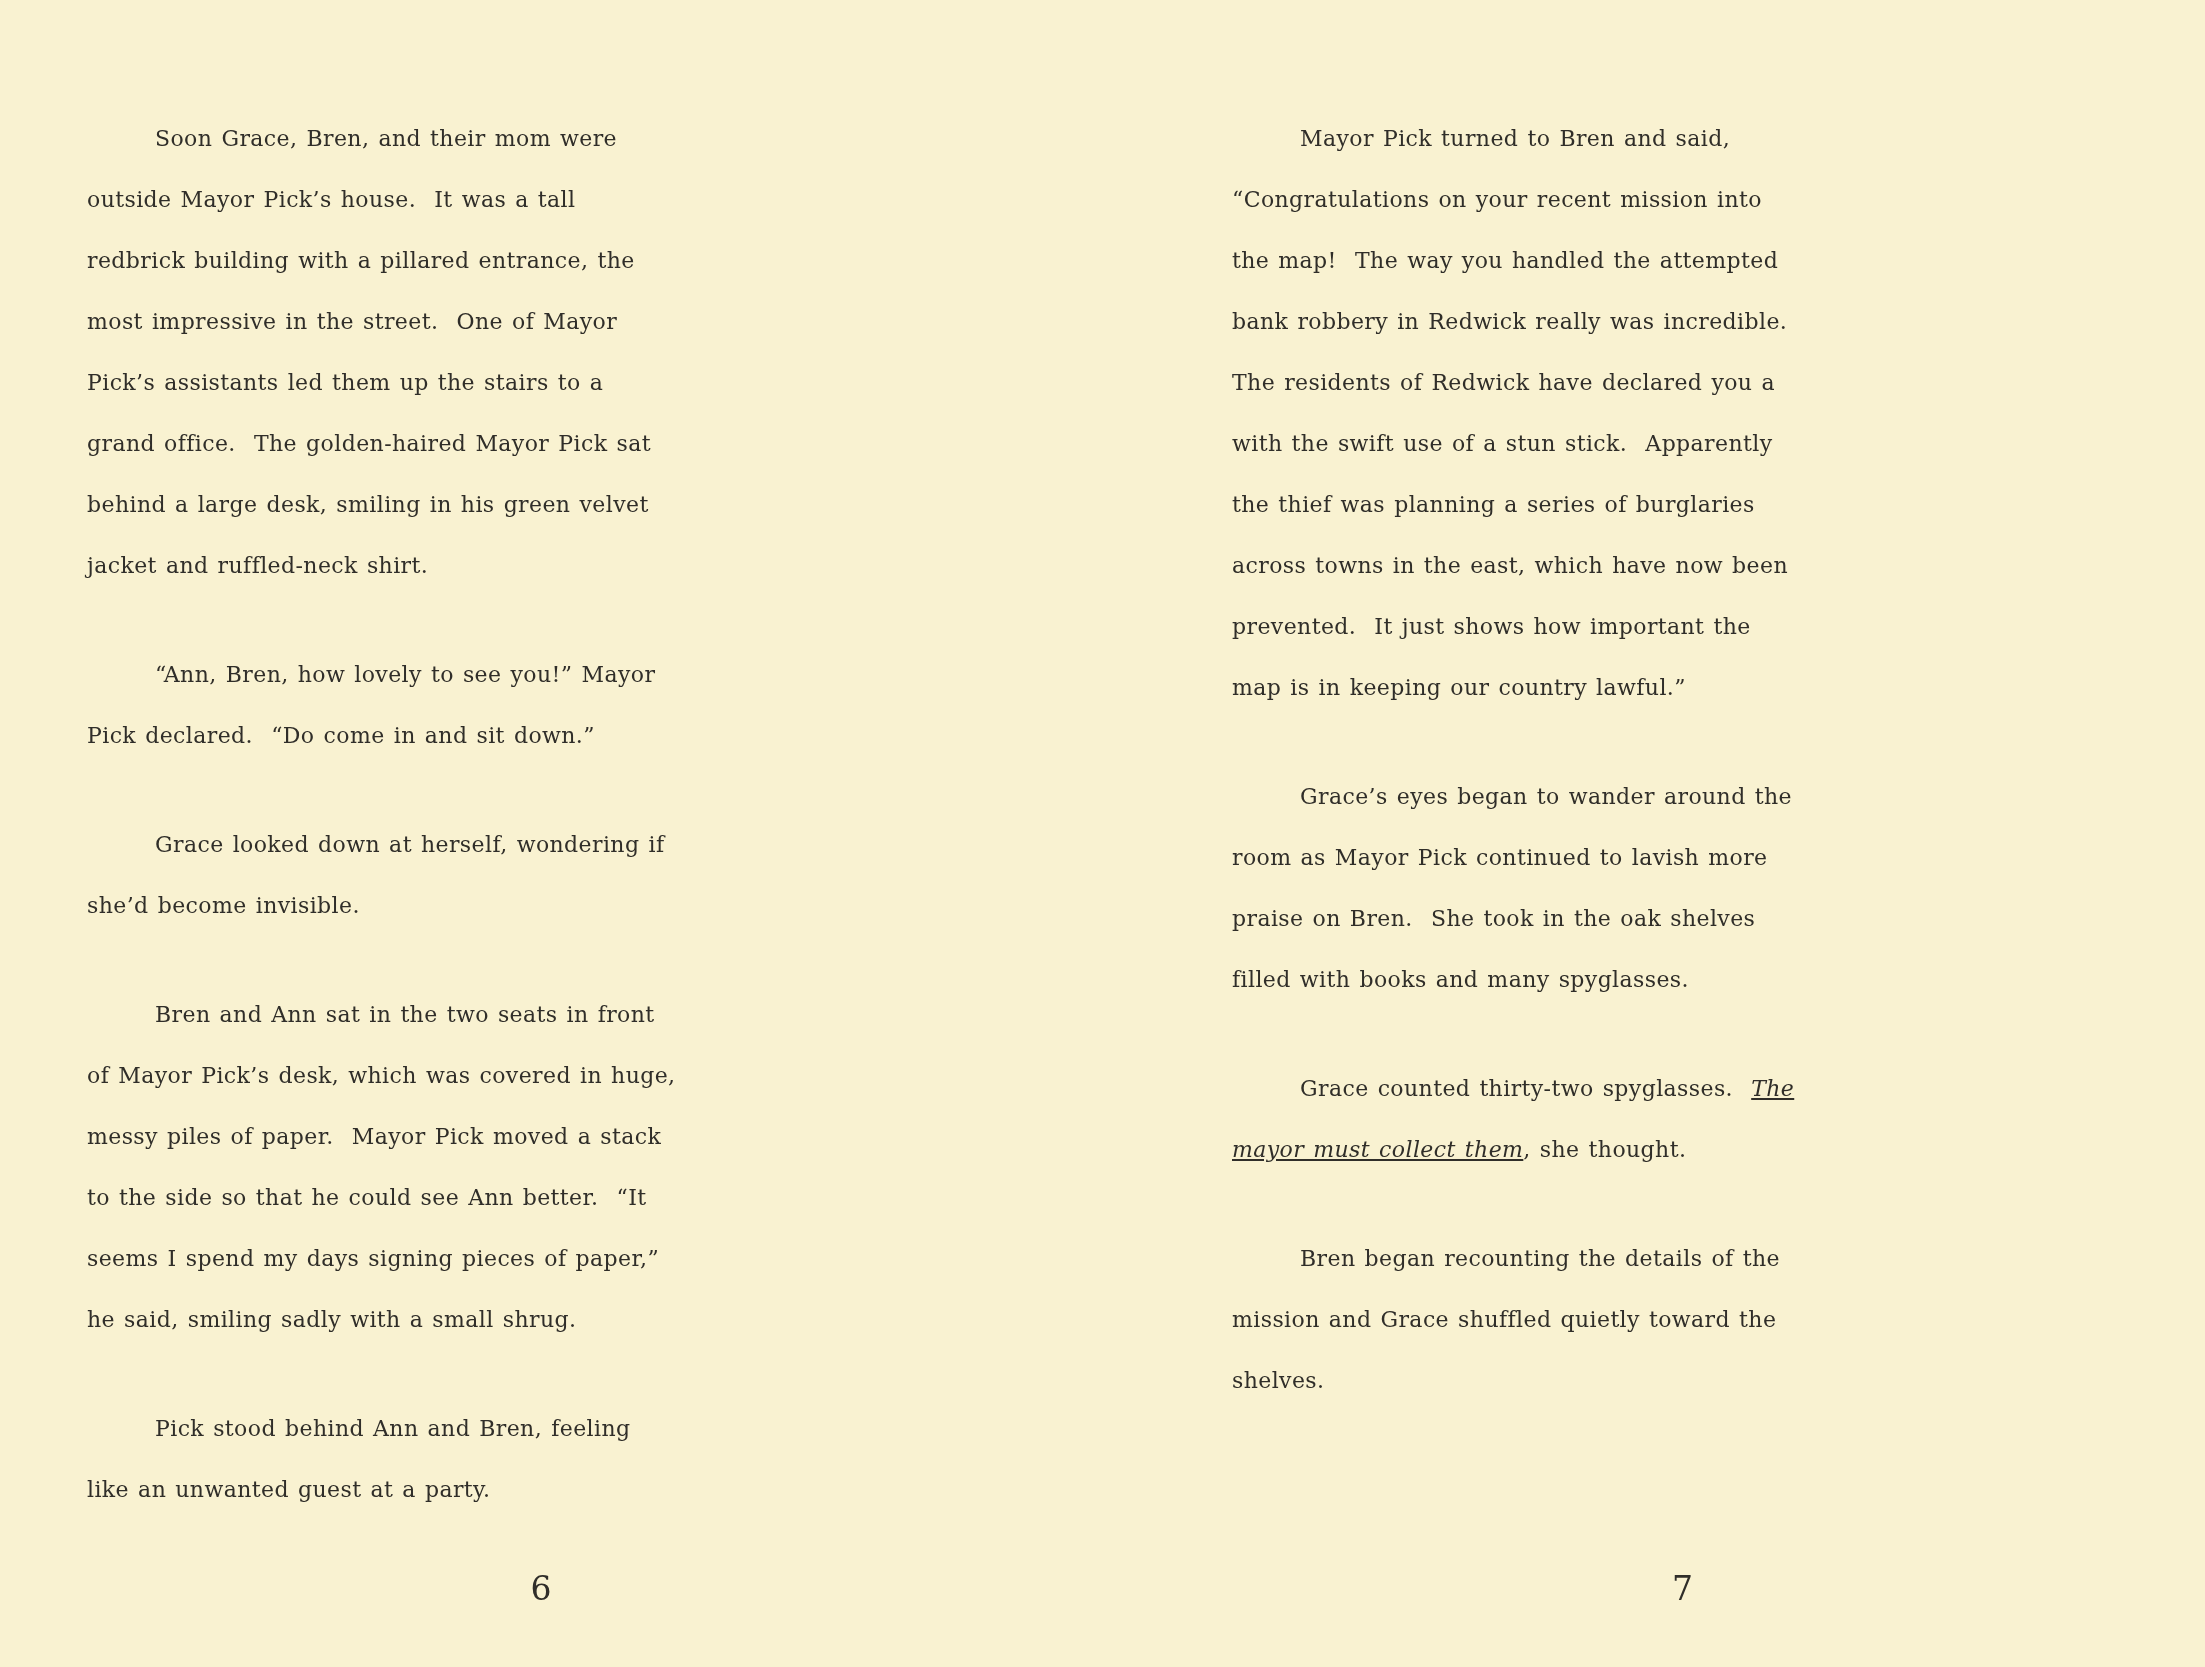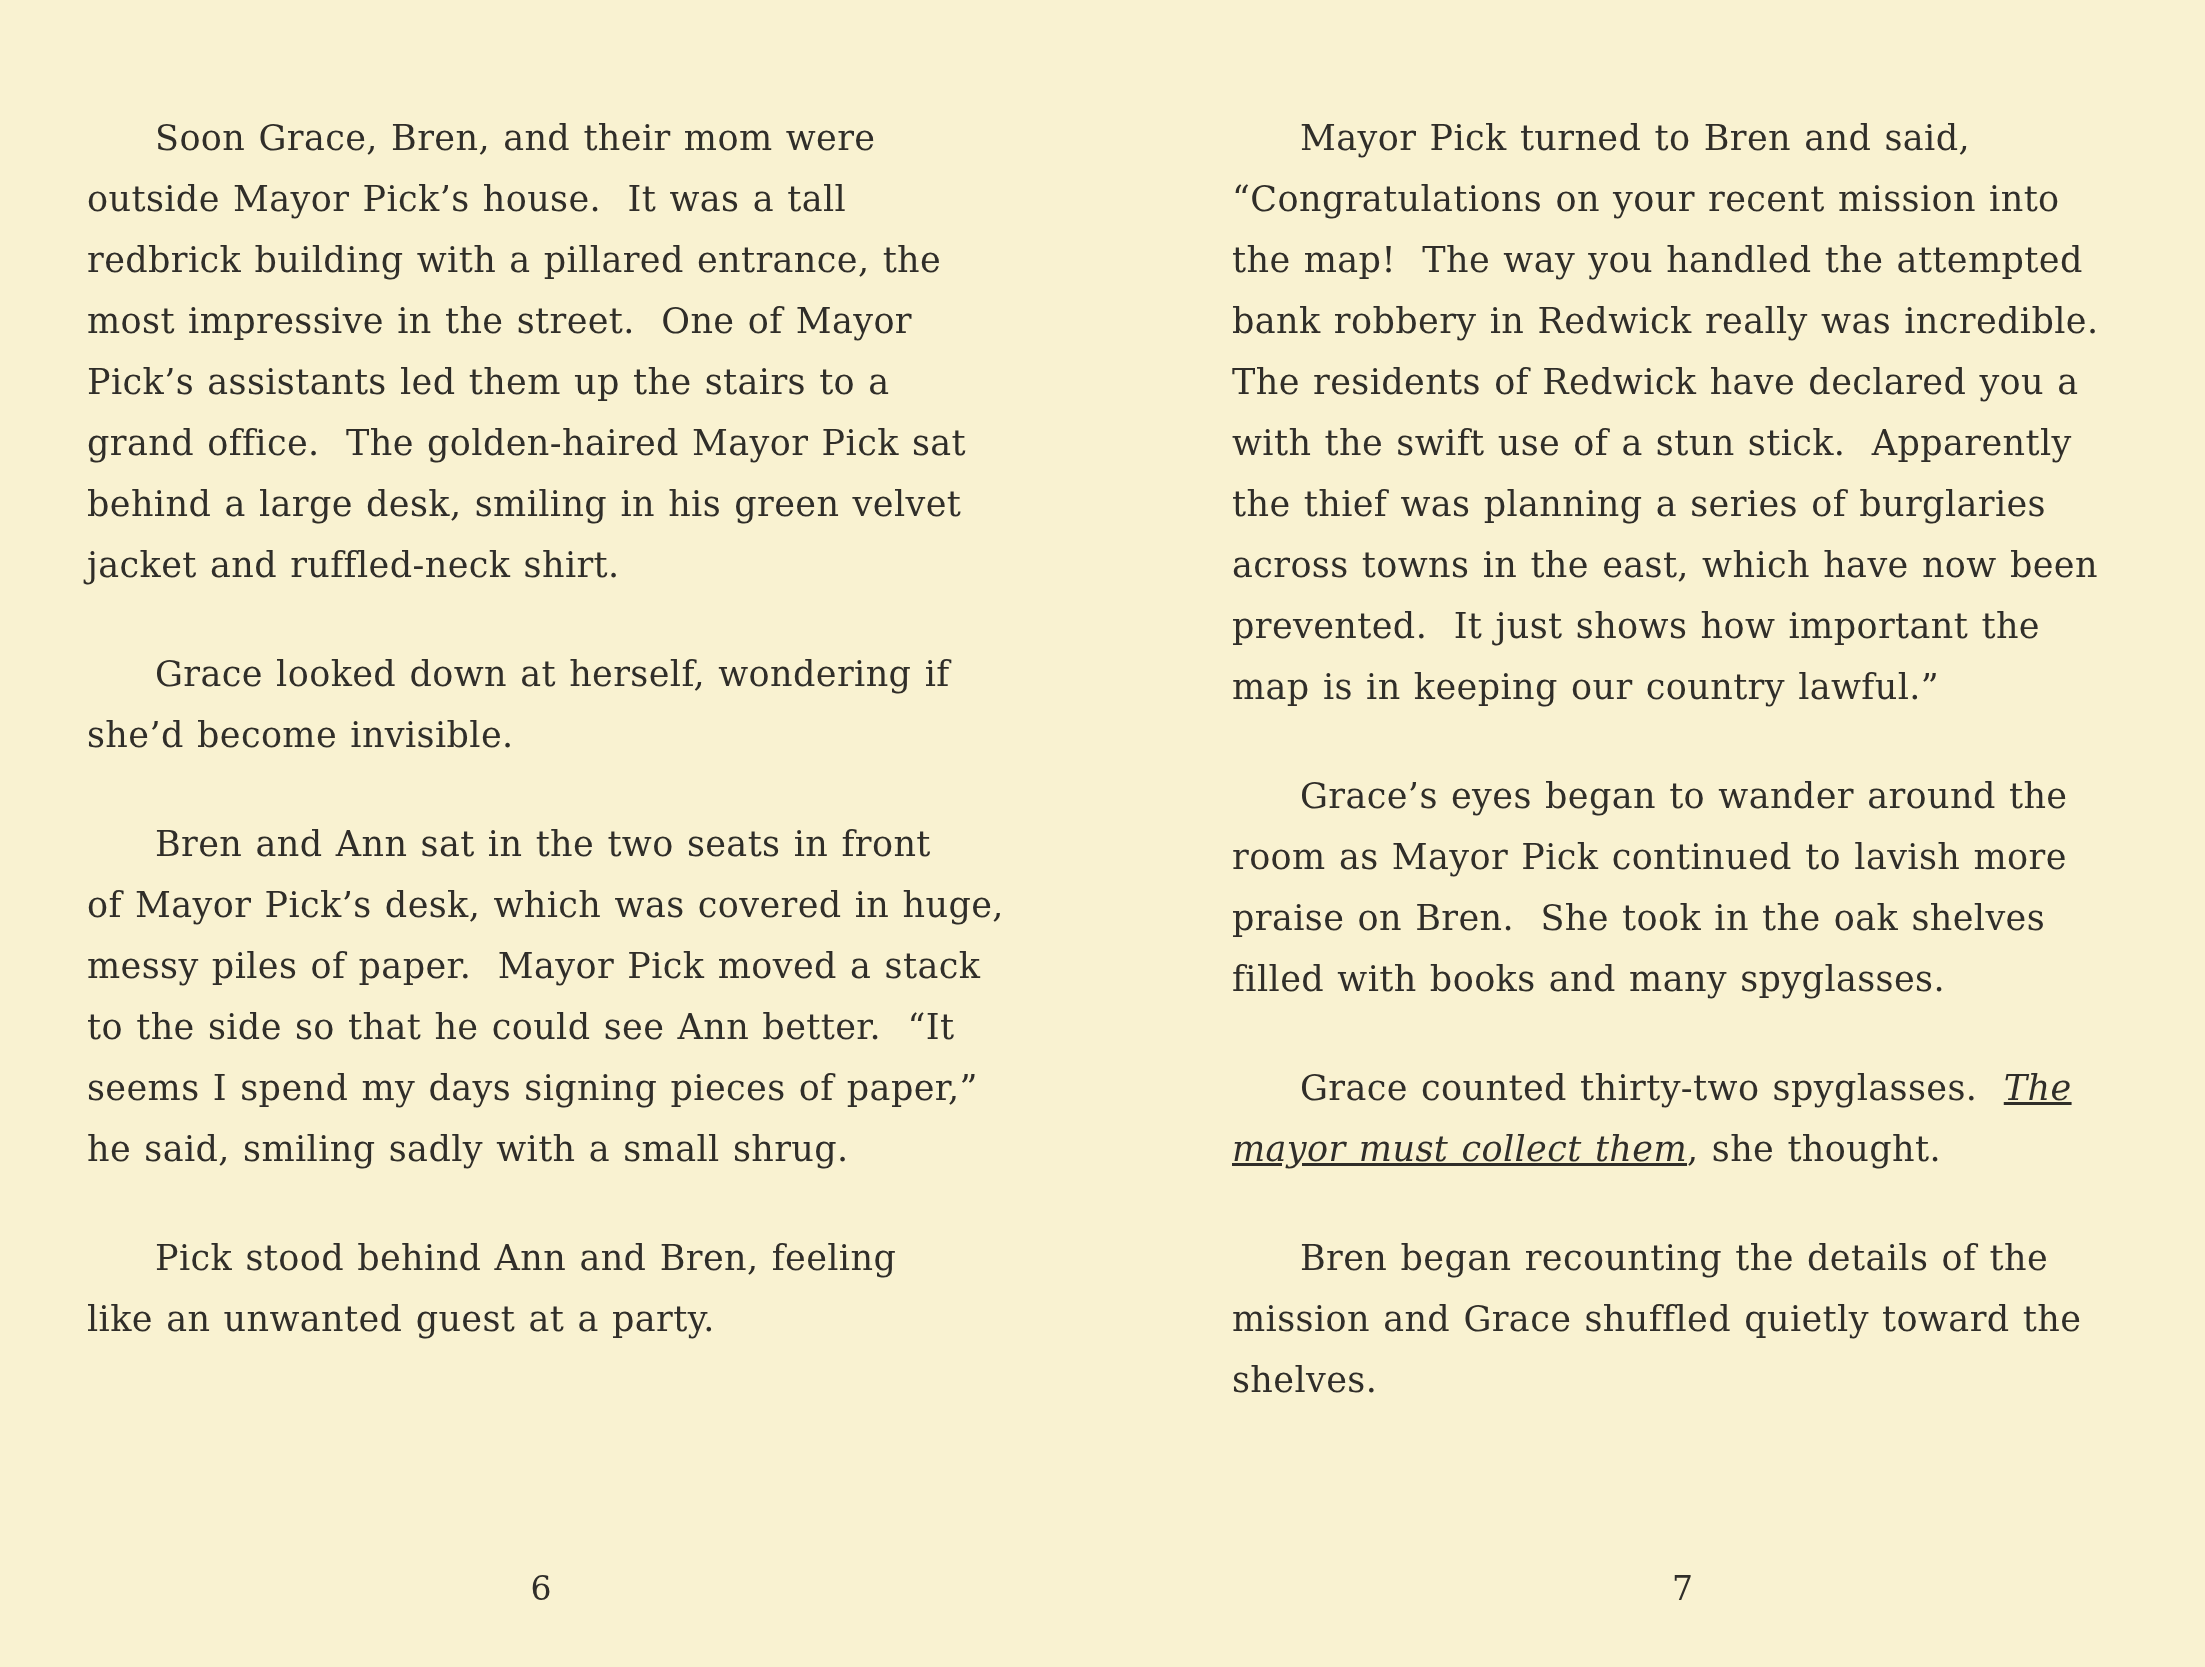--- a/index.html
+++ b/index.html
@@ -24,21 +24,21 @@
     top: 0;
     width: 1103px;
     height: 1668px;
   }
   .page-left  { left: 0; }
   .page-right { left: 1103px; }
 
   .text-block {
     position: absolute;
     top: 108px;
-    font-size: 35px;
+    font-size: 22px;
     line-height: 61px;
     letter-spacing: 0.4px;
     word-spacing: 1.7px;
   }
   .page-left  .text-block { left: 87px; width: 908px; }
   .page-right .text-block { left: 129px; width: 901px; }
 
   .para { margin: 0 0 48px 0; }
   .para:last-child { margin-bottom: 0; }
 
@@ -69,20 +69,24 @@
     <div class="text-block">
         <div class="para">
           <div class="line first"><span>Soon Grace, Bren, and their mom were</span></div>
           <div class="line"><span>outside Mayor Pick’s house.  It was a tall</span></div>
           <div class="line"><span>redbrick building with a pillared entrance, the</span></div>
           <div class="line"><span>most impressive in the street.  One of Mayor</span></div>
           <div class="line"><span>Pick’s assistants led them up the stairs to a</span></div>
           <div class="line"><span>grand office.  The golden-haired Mayor Pick sat</span></div>
           <div class="line"><span>behind a large desk, smiling in his green velvet</span></div>
           <div class="line"><span>jacket and ruffled-neck shirt.</span></div>
+        </div>
+        <div class="para">
+          <div class="line first"><span>“Ann, Bren, how lovely to see you!” Mayor</span></div>
+          <div class="line"><span>Pick declared.  “Do come in and sit down.”</span></div>
         </div>
         <div class="para">
           <div class="line first"><span>Grace looked down at herself, wondering if</span></div>
           <div class="line"><span>she’d become invisible.</span></div>
         </div>
         <div class="para">
           <div class="line first"><span>Bren and Ann sat in the two seats in front</span></div>
           <div class="line"><span>of Mayor Pick’s desk, which was covered in huge,</span></div>
           <div class="line"><span>messy piles of paper.  Mayor Pick moved a stack</span></div>
           <div class="line"><span>to the side so that he could see Ann better.  “It</span></div>

